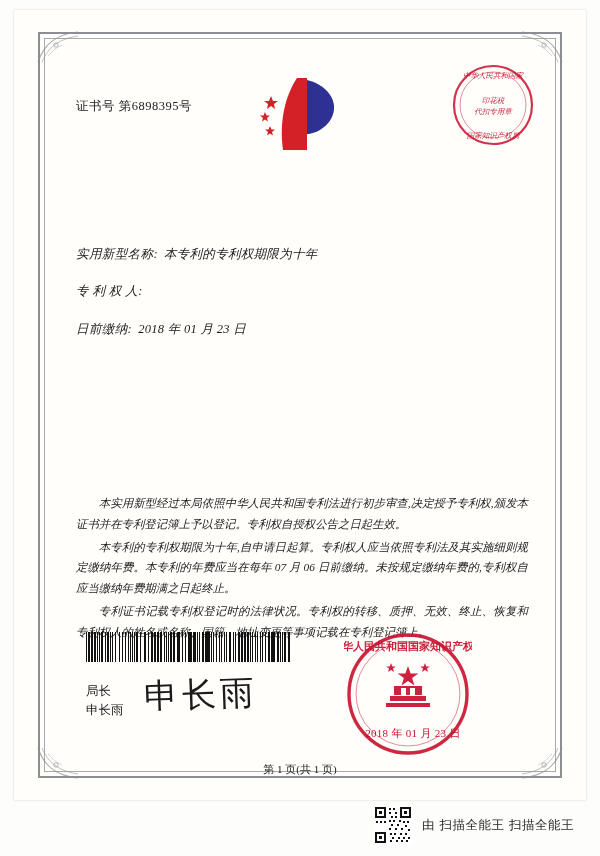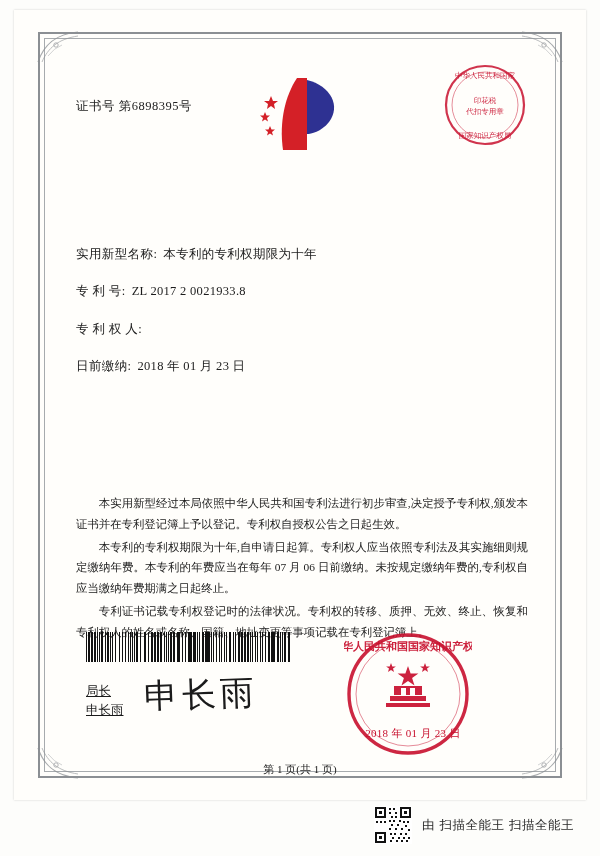--- a/index.html
+++ b/index.html
@@ -75,24 +75,25 @@
   .logo {
     position: absolute;
     left: 243px;
     top: 62px;
     width: 92px;
     height: 84px;
   }
 
   .top-seal {
     position: absolute;
-    right: 58px;
+    right: 50px;
     top: 52px;
     width: 86px;
     height: 86px;
+    font-style: italic;
   }
 
   .title {
     position: absolute;
     left: 0;
     right: 0;
     top: 164px;
     text-align: center;
     font-size: 30px;
     font-weight: bold;
@@ -108,40 +109,42 @@
     top: 236px;
     width: 452px;
     font-size: 12.5px;
     color: #1c1c1c;
   }
   .field-row {
     display: flex;
     align-items: baseline;
     margin-bottom: 21px;
     line-height: 1.3;
+    font-style: italic;
   }
   .field-label {
     white-space: nowrap;
     letter-spacing: 0.4px;
   }
   .field-value {
     margin-left: 6px;
     letter-spacing: 0.3px;
   }
 
   
   .paragraphs {
     position: absolute;
     left: 62px;
     top: 483px;
     width: 452px;
     font-size: 11.4px;
     line-height: 1.82;
     color: #1c1c1c;
     text-align: justify;
+    font-style: italic;
   }
   .paragraphs p {
     margin: 0 0 2px 0;
     text-indent: 2em;
   }
 
   
   .barcode {
     position: absolute;
     left: 72px;
@@ -159,21 +162,20 @@
   }
 
   
   .sign-block {
     position: absolute;
     left: 72px;
     top: 672px;
     font-size: 12.5px;
     line-height: 1.55;
     color: #1a1a1a;
-    text-decoration: underline;
   }
   .sign-script {
     position: absolute;
     left: 130px;
     top: 662px;
     font-size: 34px;
     font-family: "DejaVu Serif", serif;
     color: #1b1b1b;
     letter-spacing: 4px;
     transform: rotate(-2deg);
@@ -302,24 +304,20 @@
           <text x="43" y="76" text-anchor="middle">国家知识产权局</text>
         </g>
       </svg>
     </div>
 
 
     <div class="fields">
       <div class="field-row">
         <span class="field-label">实用新型名称:</span>
         <span class="field-value">本专利的专利权期限为十年</span>
-      </div>
-      <div class="field-row">
-        <span class="field-label">专 利 号:</span>
-        <span class="field-value">ZL 2017 2 0021933.8</span>
       </div>
       <div class="field-row">
         <span class="field-label">专 利 权 人:</span>
       </div>
       <div class="field-row">
         <span class="field-label">日前缴纳:</span>
         <span class="field-value">2018 年 01 月 23 日</span>
       </div>
     </div>
 

